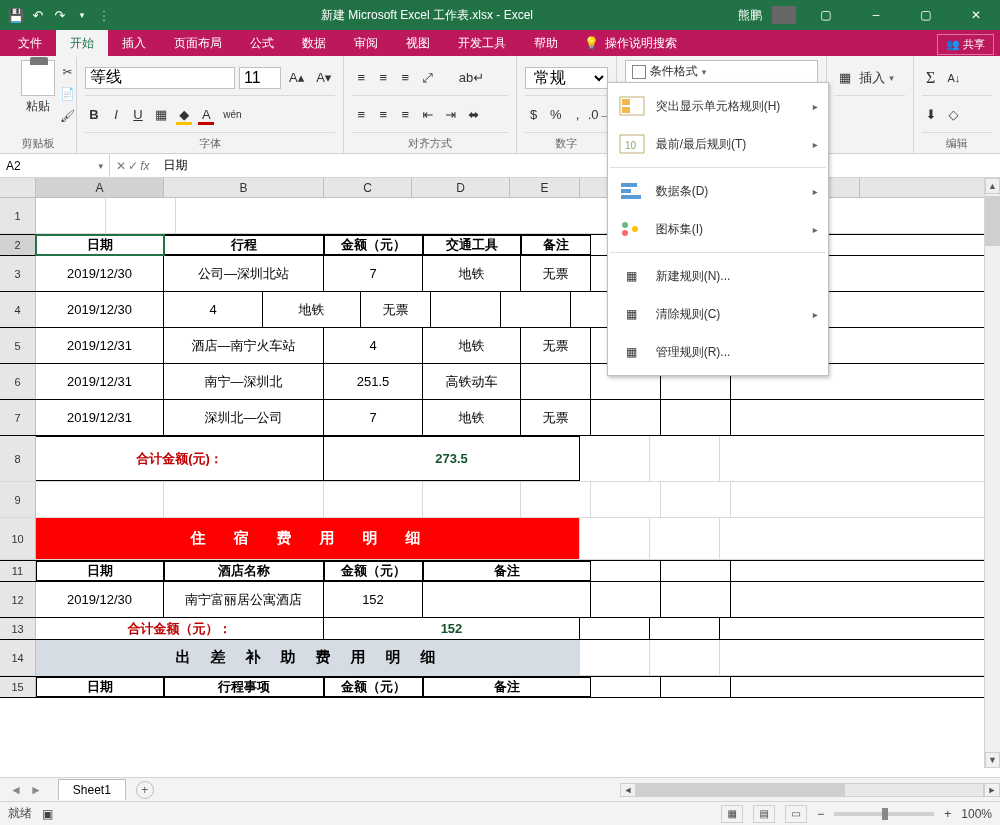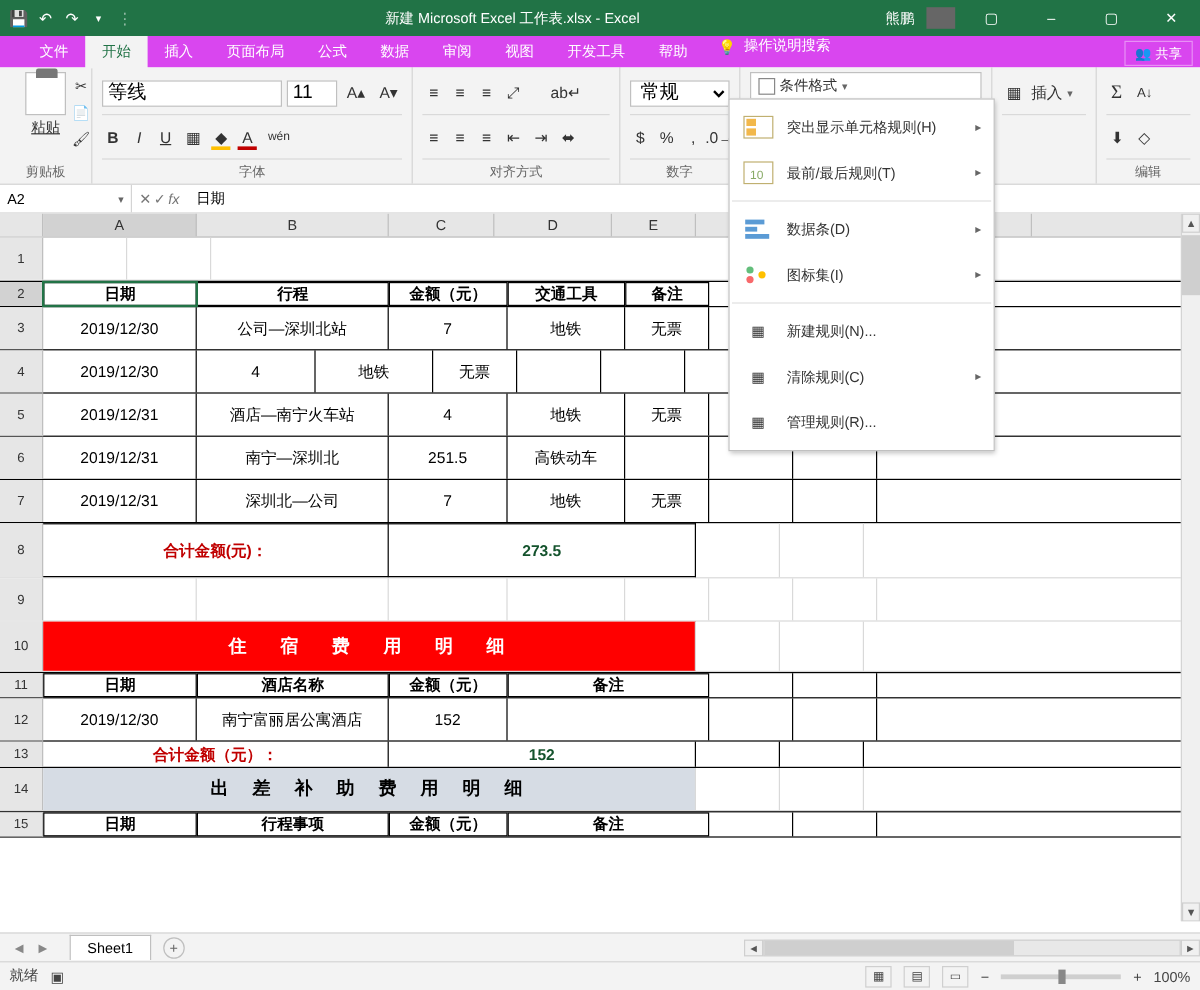--- a/index.html
+++ b/index.html
@@ -8,36 +8,36 @@
 
 .titlebar { background: #217346; height: 30px; display: flex; align-items: center; color: #fff; font-size: 12px; }
 .titlebar .qat { display: flex; gap: 6px; padding: 0 8px; align-items: center; }
 .titlebar .qat span { width: 16px; height: 16px; display: inline-flex; align-items: center; justify-content: center; font-size: 13px; }
 .titlebar .title { flex: 1; text-align: center; }
 .titlebar .userarea { display: flex; align-items: center; gap: 10px; padding: 0 4px; }
 .titlebar .avatar { width: 24px; height: 18px; background: #666; }
 .titlebar .winbtn { width: 40px; height: 30px; display: inline-flex; align-items: center; justify-content: center; font-size: 12px; }
 
 
-.tabs { background: #d946ef; height: 26px; display: flex; align-items: flex-start; color: #fff; font-size: 12px; padding-left: 19px; position: relative; }
+.tabs { background: #be185d; height: 26px; display: flex; align-items: center; color: #fff; font-size: 12px; padding-left: 4px; position: relative; }
 .tabs .tab { padding: 5px 14px; cursor: pointer; }
 .tabs .tab.active { background: #f3f3f3; color: #217346; }
 .tabs .help { display: flex; align-items: center; gap: 6px; padding: 0 12px; }
 .tabs .share { position: absolute; right: 6px; top: 4px; border: 1px solid rgba(255,255,255,.4); padding: 2px 8px; font-size: 11px; }
 
 
 .ribbon { background: #f3f3f3; border-bottom: 1px solid #d4d4d4; height: 98px; display: flex; font-size: 12px; color: #333; }
 .group { border-right: 1px solid #d4d4d4; padding: 4px 8px 2px; display: flex; flex-direction: column; justify-content: space-between; }
 .group .gtitle { text-align: center; font-size: 11px; color: #666; padding-top: 2px; }
 .group .row { display: flex; align-items: center; gap: 4px; }
 .group .btn { border: 1px solid transparent; padding: 1px 3px; min-width: 18px; height: 20px; display: inline-flex; align-items: center; justify-content: center; }
 .group select, .group .combo { border: 1px solid #c0c0c0; background: #fff; height: 22px; font-size: 16px; padding: 0 4px; }
 .paste-icon { width: 34px; height: 36px; background: linear-gradient(#fff,#fff); border: 1px solid #c0c0c0; position: relative; }
 .paste-icon::before { content: ""; position: absolute; top: -4px; left: 8px; width: 18px; height: 8px; background: #777; border-radius: 2px 2px 0 0; }
-.big { display: flex; flex-direction: column; align-items: center; gap: 2px; padding: 0 4px; text-decoration: underline; }
+.big { display: flex; flex-direction: column; align-items: center; gap: 2px; padding: 0 4px; }
 
 
 .cf-group { position: relative; width: 220px; }
 .cf-btn { border: 1px solid #c0c0c0; background: #fff; padding: 2px 6px; display: flex; align-items: center; gap: 4px; font-size: 12px; }
 .cf-menu { position: absolute; top: 26px; left: -10px; background: #fff; border: 1px solid #c0c0c0; box-shadow: 1px 2px 4px rgba(0,0,0,.25); width: 222px; z-index: 50; font-size: 12px; padding: 4px 0; }
 .cf-menu .mi { display: flex; align-items: center; gap: 10px; padding: 8px 10px; position: relative; }
 .cf-menu hr { border: none; border-top: 1px solid #e0e0e0; margin: 4px 2px; }
 .cf-menu .sub::after { content: "▸"; position: absolute; right: 10px; color: #666; font-size: 10px; }
 .mi-icon { width: 28px; height: 22px; flex-shrink: 0; display: flex; align-items: center; justify-content: center; }
 

